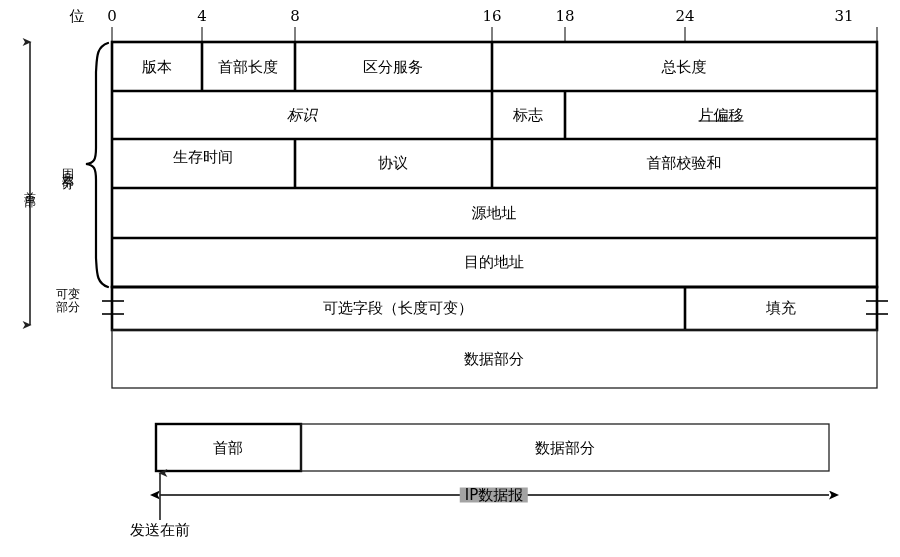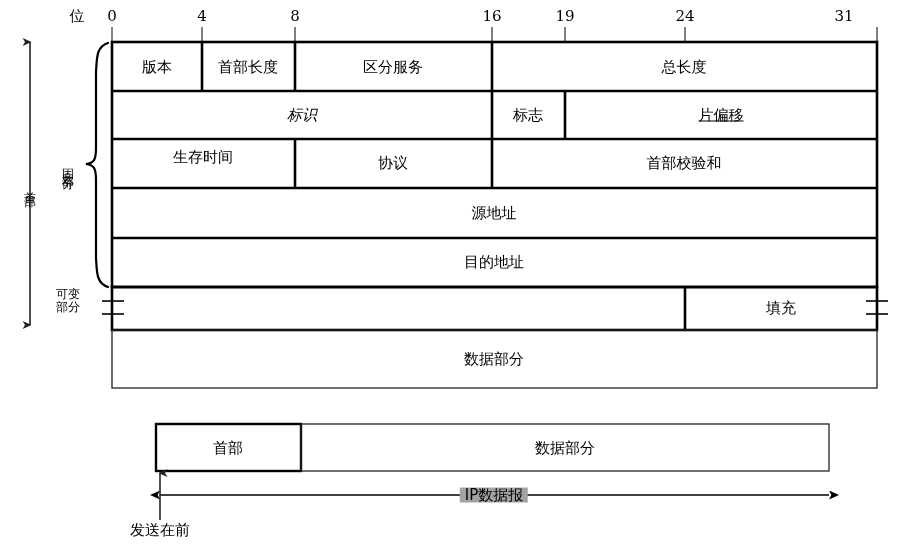--- a/index.html
+++ b/index.html
@@ -162,21 +162,21 @@
       <line x1="160" y1="520" x2="160" y2="473" stroke="#222" stroke-width="1.6" marker-end="url(#arrUp)"></line>
     </g>
   </svg>
 
   <div class="txt bit-caption" style="left:77px; top:16px;">位</div>
 
   <div class="txt ruler-num" style="left:112px;">0</div>
   <div class="txt ruler-num" style="left:202px;">4</div>
   <div class="txt ruler-num" style="left:295px;">8</div>
   <div class="txt ruler-num" style="left:492px;">16</div>
-  <div class="txt ruler-num" style="left:565px;">19</div>
+  <div class="txt ruler-num" style="left:565px;">18</div>
   <div class="txt ruler-num" style="left:685px;">24</div>
   <div class="txt ruler-num" style="left:844px;">31</div>
 
   <div class="txt side-label vertical-label" style="left:30px; top:185px;">首部</div>
 
   <div class="txt side-label vertical-label" style="left:68px; top:165px;">固定部分</div>
 
   <div class="txt side-label two-line" style="left:68px; top:301px;"><span>可变</span><br><span>部分</span></div>
 
   <div class="txt cell-label" style="left:157px; top:67px;">版本</div>
@@ -189,20 +189,21 @@
   <div class="txt cell-label" style="left:721px; top:115px;text-decoration:underline;">片偏移</div>
 
   <div class="txt cell-label" style="left:203px; top:157px;">生存时间</div>
   <div class="txt cell-label" style="left:393px; top:163px;">协议</div>
   <div class="txt cell-label" style="left:684px; top:163px;">首部校验和</div>
 
   <div class="txt cell-label" style="left:494px; top:213px;">源地址</div>
 
   <div class="txt cell-label" style="left:494px; top:262px;">目的地址</div>
 
+  <div class="txt cell-label" style="left:398px; top:308px;">可选字段（长度可变）</div>
   <div class="txt cell-label" style="left:781px; top:308px;">填充</div>
 
   <div class="txt cell-label" style="left:494px; top:359px;">数据部分</div>
 
   <div class="txt cell-label" style="left:228px; top:448px;">首部</div>
   <div class="txt cell-label" style="left:565px; top:448px;">数据部分</div>
   <div class="txt dgram-label" style="left:494px; top:495px;">IP数据报</div>
   <div class="txt cell-label" style="left:160px; top:530px;">发送在前</div>
 
 </div>

